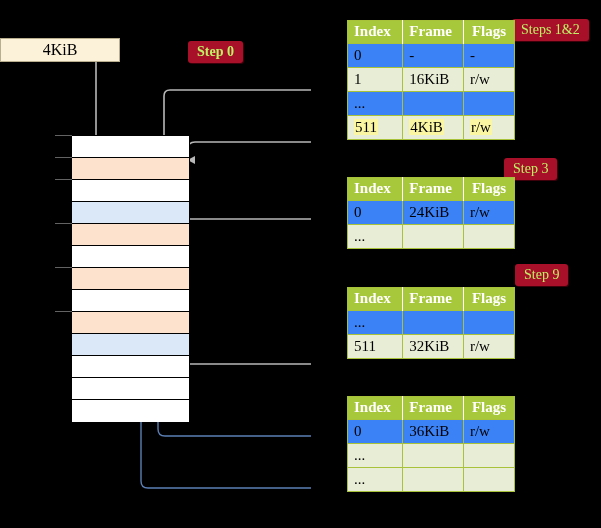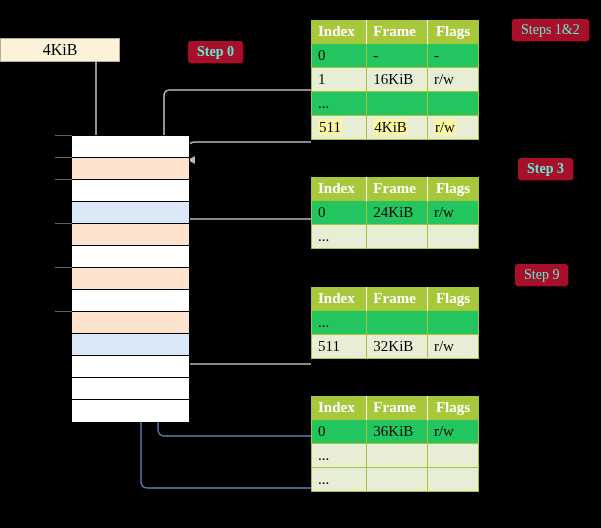--- a/index.html
+++ b/index.html
@@ -36,31 +36,31 @@
     box-sizing: border-box;
     color: #000;
     font-size: 16px;
     line-height: 22px;
     text-align: center;
   }
   
   .step-pill {
     position: absolute;
     background: #a8102a;
-    color: #5eead4;
+    color: #bef264;
     font-size: 14px;
     line-height: 19px;
     padding: 1px 9px 2px 9px;
     border-radius: 3px;
     white-space: nowrap;
     box-shadow: 1px 1px 0 #3b0009;
   }
   #pill-step0 { left: 188px; top: 41px; font-weight: bold; }
   #pill-steps12 { left: 512px; top: 19px; }
-  #pill-step3 { left: 518px; top: 158px; font-weight: bold; }
+  #pill-step3 { left: 504px; top: 158px; }
   #pill-step4 { left: 515px; top: 264px; }
 
   
   #memcol {
     position: absolute;
     left: 71px; top: 135px;
     width: 119px; height: 280px;
     border: 1px solid #000;
     box-sizing: border-box;
     background: #ffffff;
@@ -82,22 +82,23 @@
     width: 17px;
     height: 0;
     border-top: 1px solid #636363;
   }
 
   
   .ptable {
     position: absolute;
     border-collapse: collapse;
     border: 1px solid #a8c33a;
-    background: #22c55e;
+    background: #3b82f6;
     font-size: 15px;
+    margin-left: 36px;
   }
   .ptable th {
     background: #a8c83c;
     color: #ffffff;
     font-weight: bold;
     text-align: left;
     padding: 2px 6px 3px 6px;
     border-right: 1px solid #ffffff;
     white-space: nowrap;
   }

